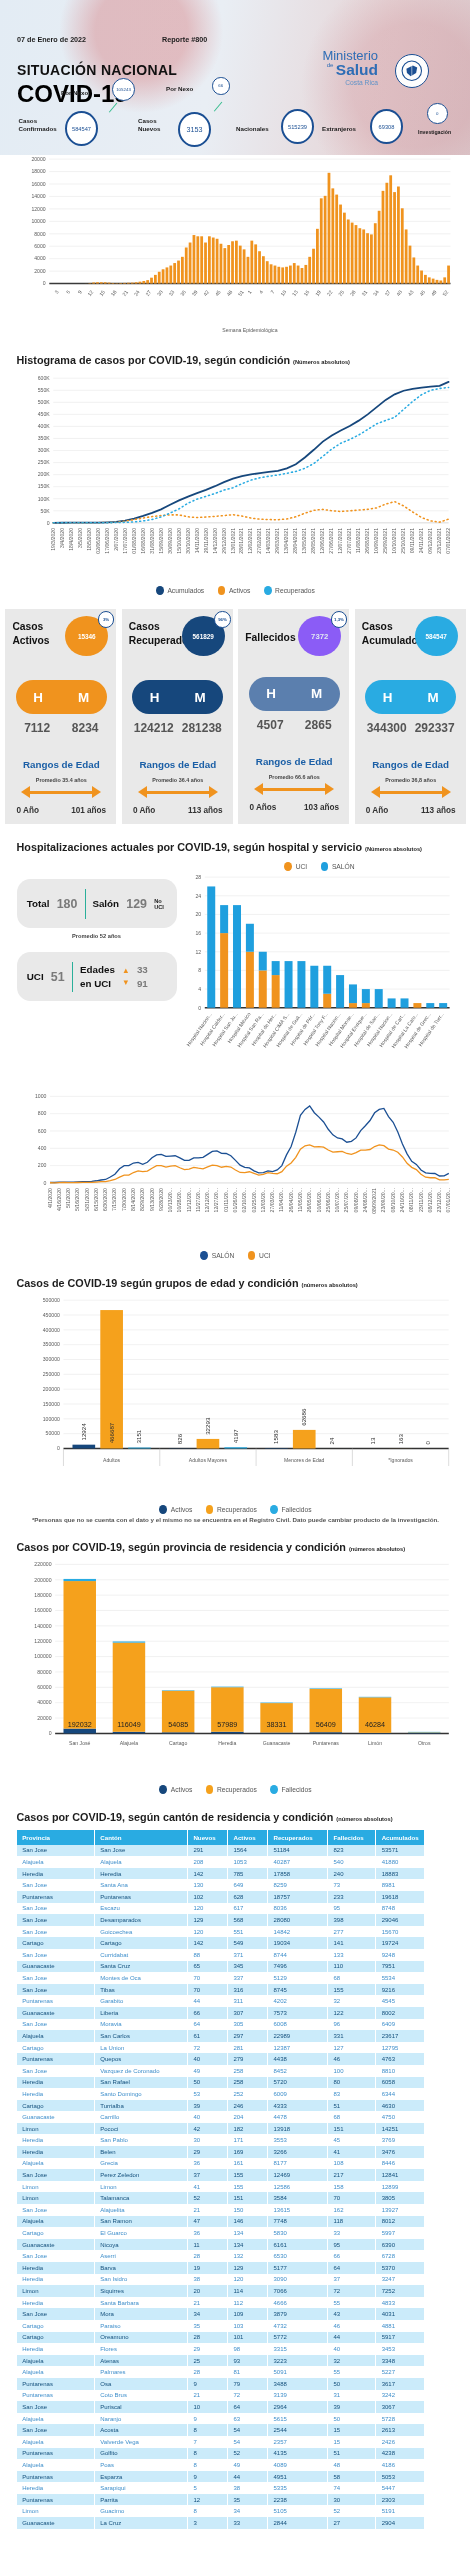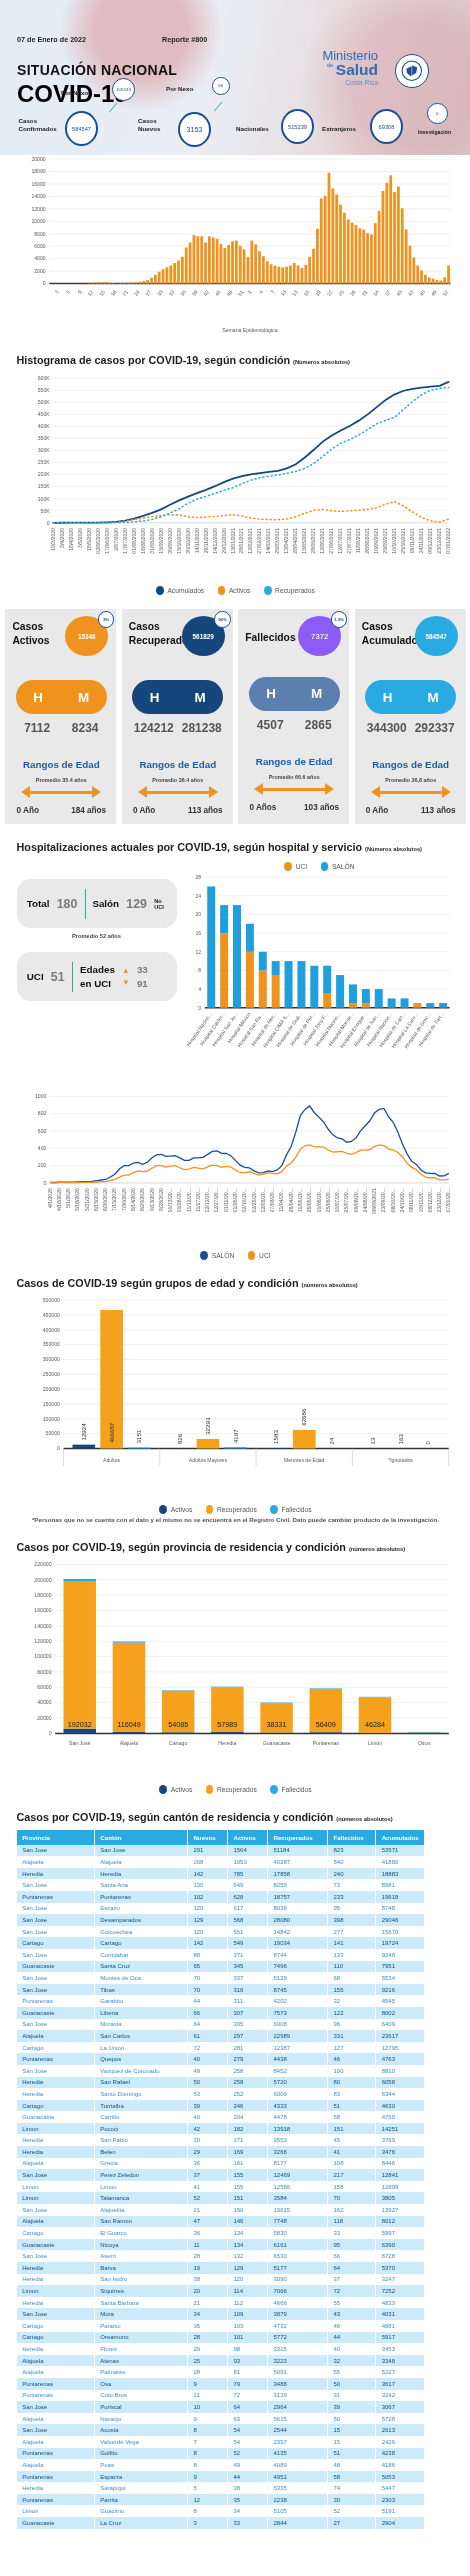--- a/index.html
+++ b/index.html
@@ -420,21 +420,21 @@
         </div>
       <div class="rangos">Rangos de Edad</div>
       <div class="prom">Promedio 35.4 años</div>
       <div class="arrow">
           <span class="tri-l"></span>
           <span class="ln"></span>
           <span class="tri-r"></span>
         </div>
       <div class="ages">
           <span>0 Año</span>
-          <span>184 años</span>
+          <span>101 años</span>
         </div>
     </div>
     <div class="card">
       <div class="ttl"><span>Casos</span><br><span>Recuperados</span></div>
       <div class="bubble" style="background:#16477c">
           <span>561829</span>
         </div>
       <div class="badge">
           <span>96%</span>
         </div>

